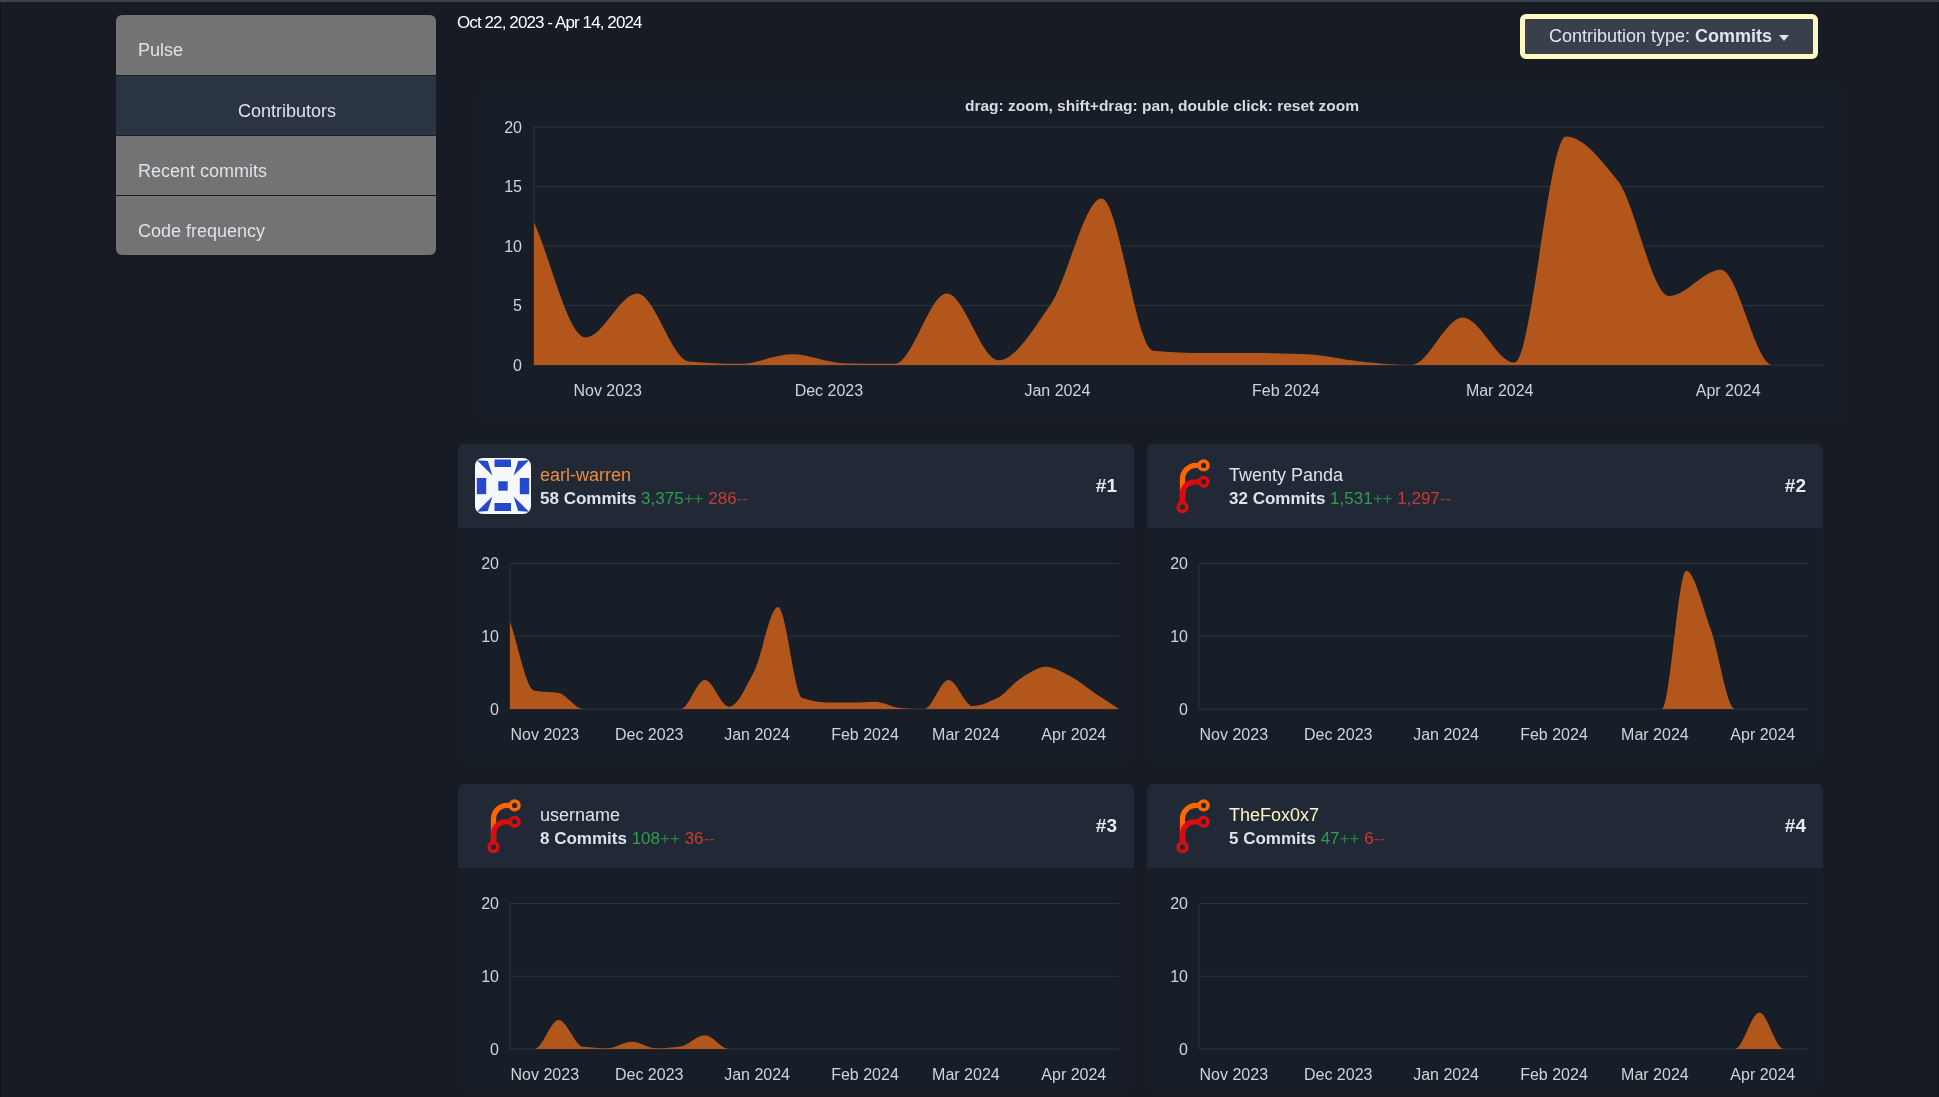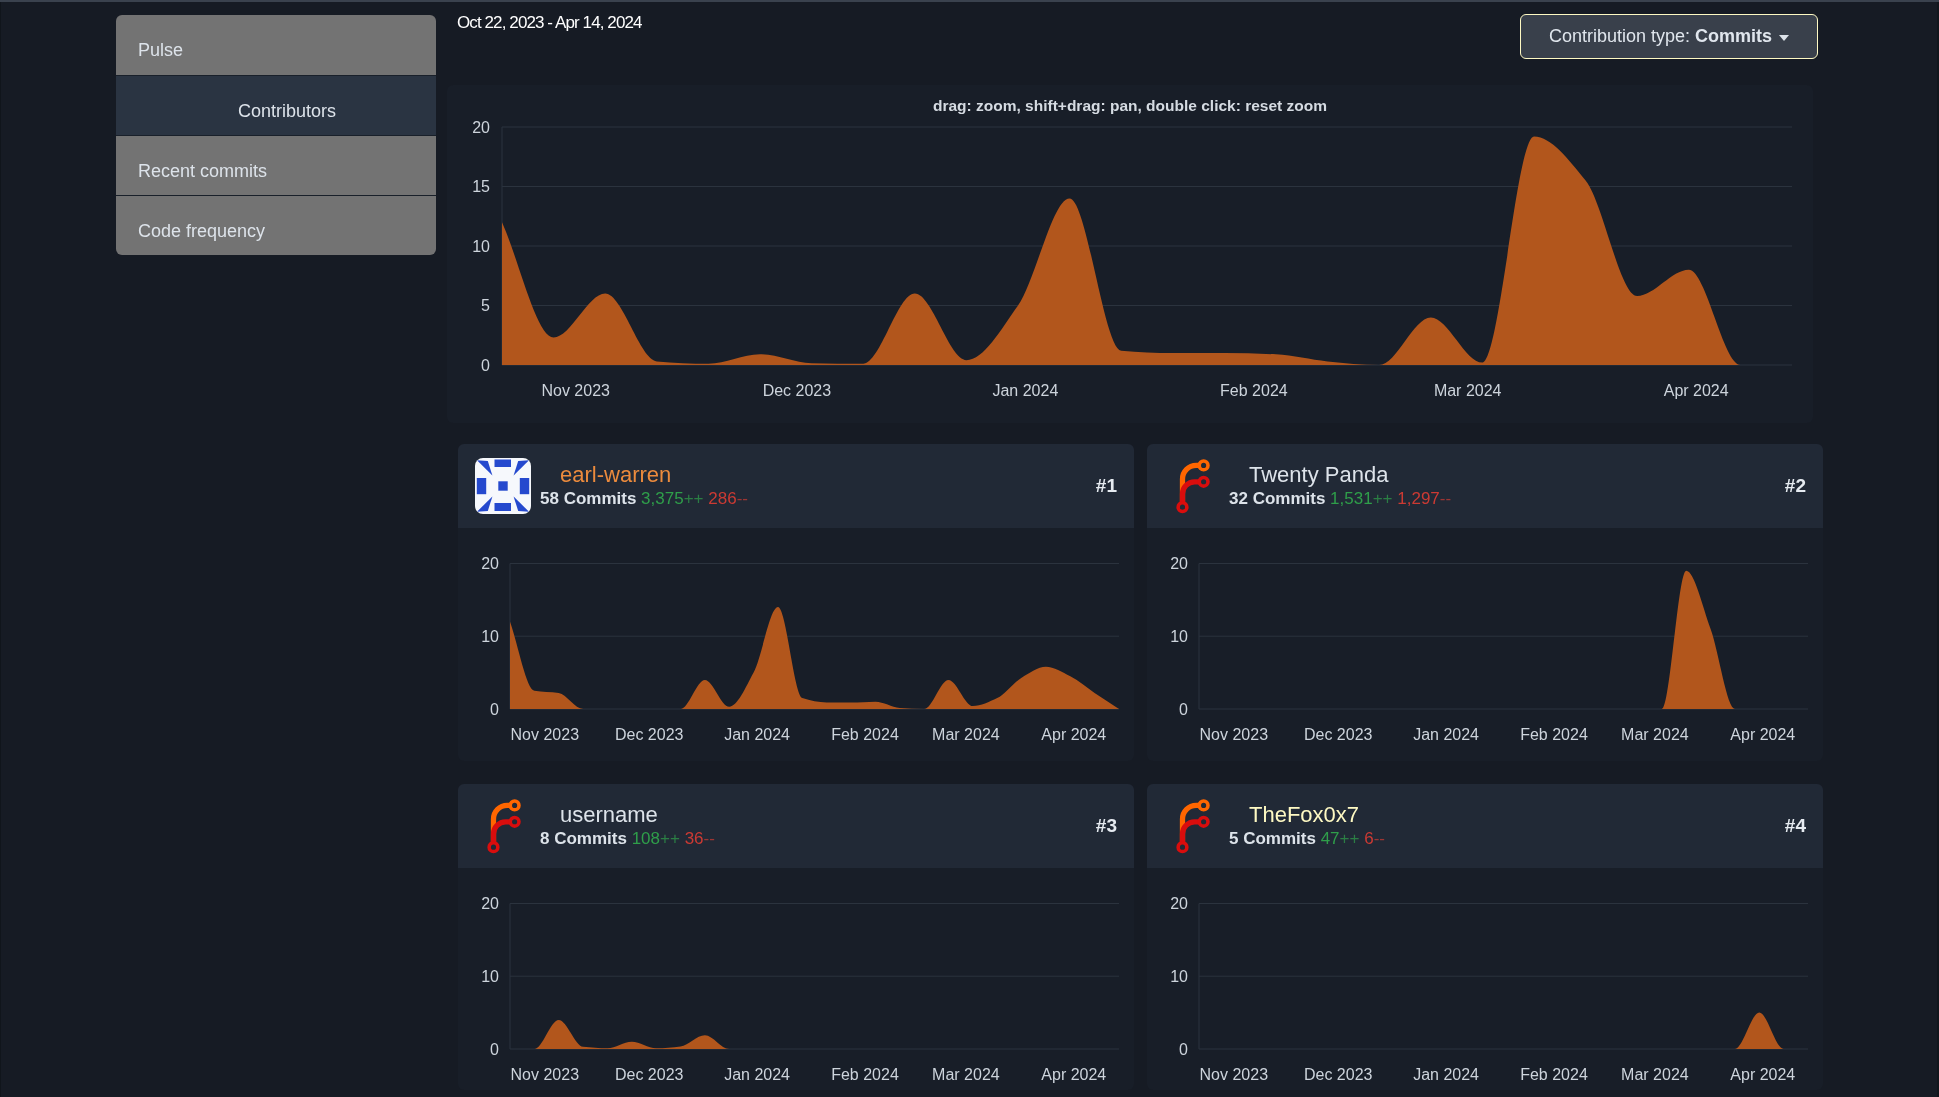--- a/index.html
+++ b/index.html
@@ -4,29 +4,29 @@
 * { margin:0; padding:0; box-sizing:border-box; }
 html,body { width:1939px; height:1097px; background:#161b24; font-family:"Liberation Sans", sans-serif; overflow:hidden; }
 #frame-top { position:absolute; left:0; top:0; width:1939px; height:2px; background:#3a424e; }
 #frame-left { position:absolute; left:0; top:2px; width:1px; height:1095px; background:#10151b; }
 #frame-right { position:absolute; right:0; top:2px; width:2px; height:1095px; background:#11161c; }
 .menu { position:absolute; left:116px; top:15px; width:320px; border-radius:6px; overflow:hidden; }
 .mi { height:60px; line-height:70px; padding-left:22px; background:#737373; color:#dde3ea; font-size:18px; border-top:1px solid #19202a; }
 .mi:first-child { border-top:none; }
 .mi.act { background:#2a3442;text-align:center; }
 h2 { position:absolute; left:457px; top:13px; font-size:17px; font-weight:normal; color:#ffffff; letter-spacing:-0.9px; }
-.dd { position:absolute; left:1520px; top:14px; width:298px; height:45px; background:#39404b; border:1px solid #fef9c3; border-radius:6px; color:#e0e6ed; font-size:18px; display:flex; align-items:center; justify-content:center; }
+.dd { position:absolute; left:1520px; top:14px; width:298px; height:45px; background:#39404b; border:5px solid #fef9c3; border-radius:6px; color:#e0e6ed; font-size:18px; display:flex; align-items:center; justify-content:center; }
 .dd .caret { width:0; height:0; border-left:5px solid transparent; border-right:5px solid transparent; border-top:6px solid #dde3ea; margin-left:7px; margin-top:2px; }
-.maincard { position:absolute; left:447px; top:85px; width:1366px; height:338px; background:#181e28; border-radius:6px; }
+.maincard { position:absolute; left:479px; top:85px; width:1366px; height:338px; background:#181e28; border-radius:6px; }
 .card { position:absolute; width:676px; background:#181e28; border-radius:6px; overflow:hidden; }
 .chead { position:absolute; left:0; top:0; width:100%; height:84px; background:#212936; display:flex; align-items:center; padding:0 17px 0 17px; }
 .avatar { width:56px; height:56px; margin-right:9px; flex:none; }
 .avatar svg { display:block; }
 .cinfo { flex:1; min-width:0; }
-.cname { font-size:22px; line-height:26px;margin-left:20px; }
+.cname { font-size:18px; line-height:26px; }
 .cstats { font-size:17px; font-weight:normal; color:#dde3ea; line-height:22px; }
 .cstats .g { color:#2f9e4a; }
 .cstats .r { color:#cc3a33; }
 .cstats .dim { opacity:0.72; }
 .rank { font-size:19px; font-weight:bold; color:#e6ebf1; }
 .chartwrap { position:absolute; left:0; top:0; width:100%; height:100%; }
 </style></head>
 <body>
 <div id="frame-top"></div>
 <div id="frame-left"></div>

